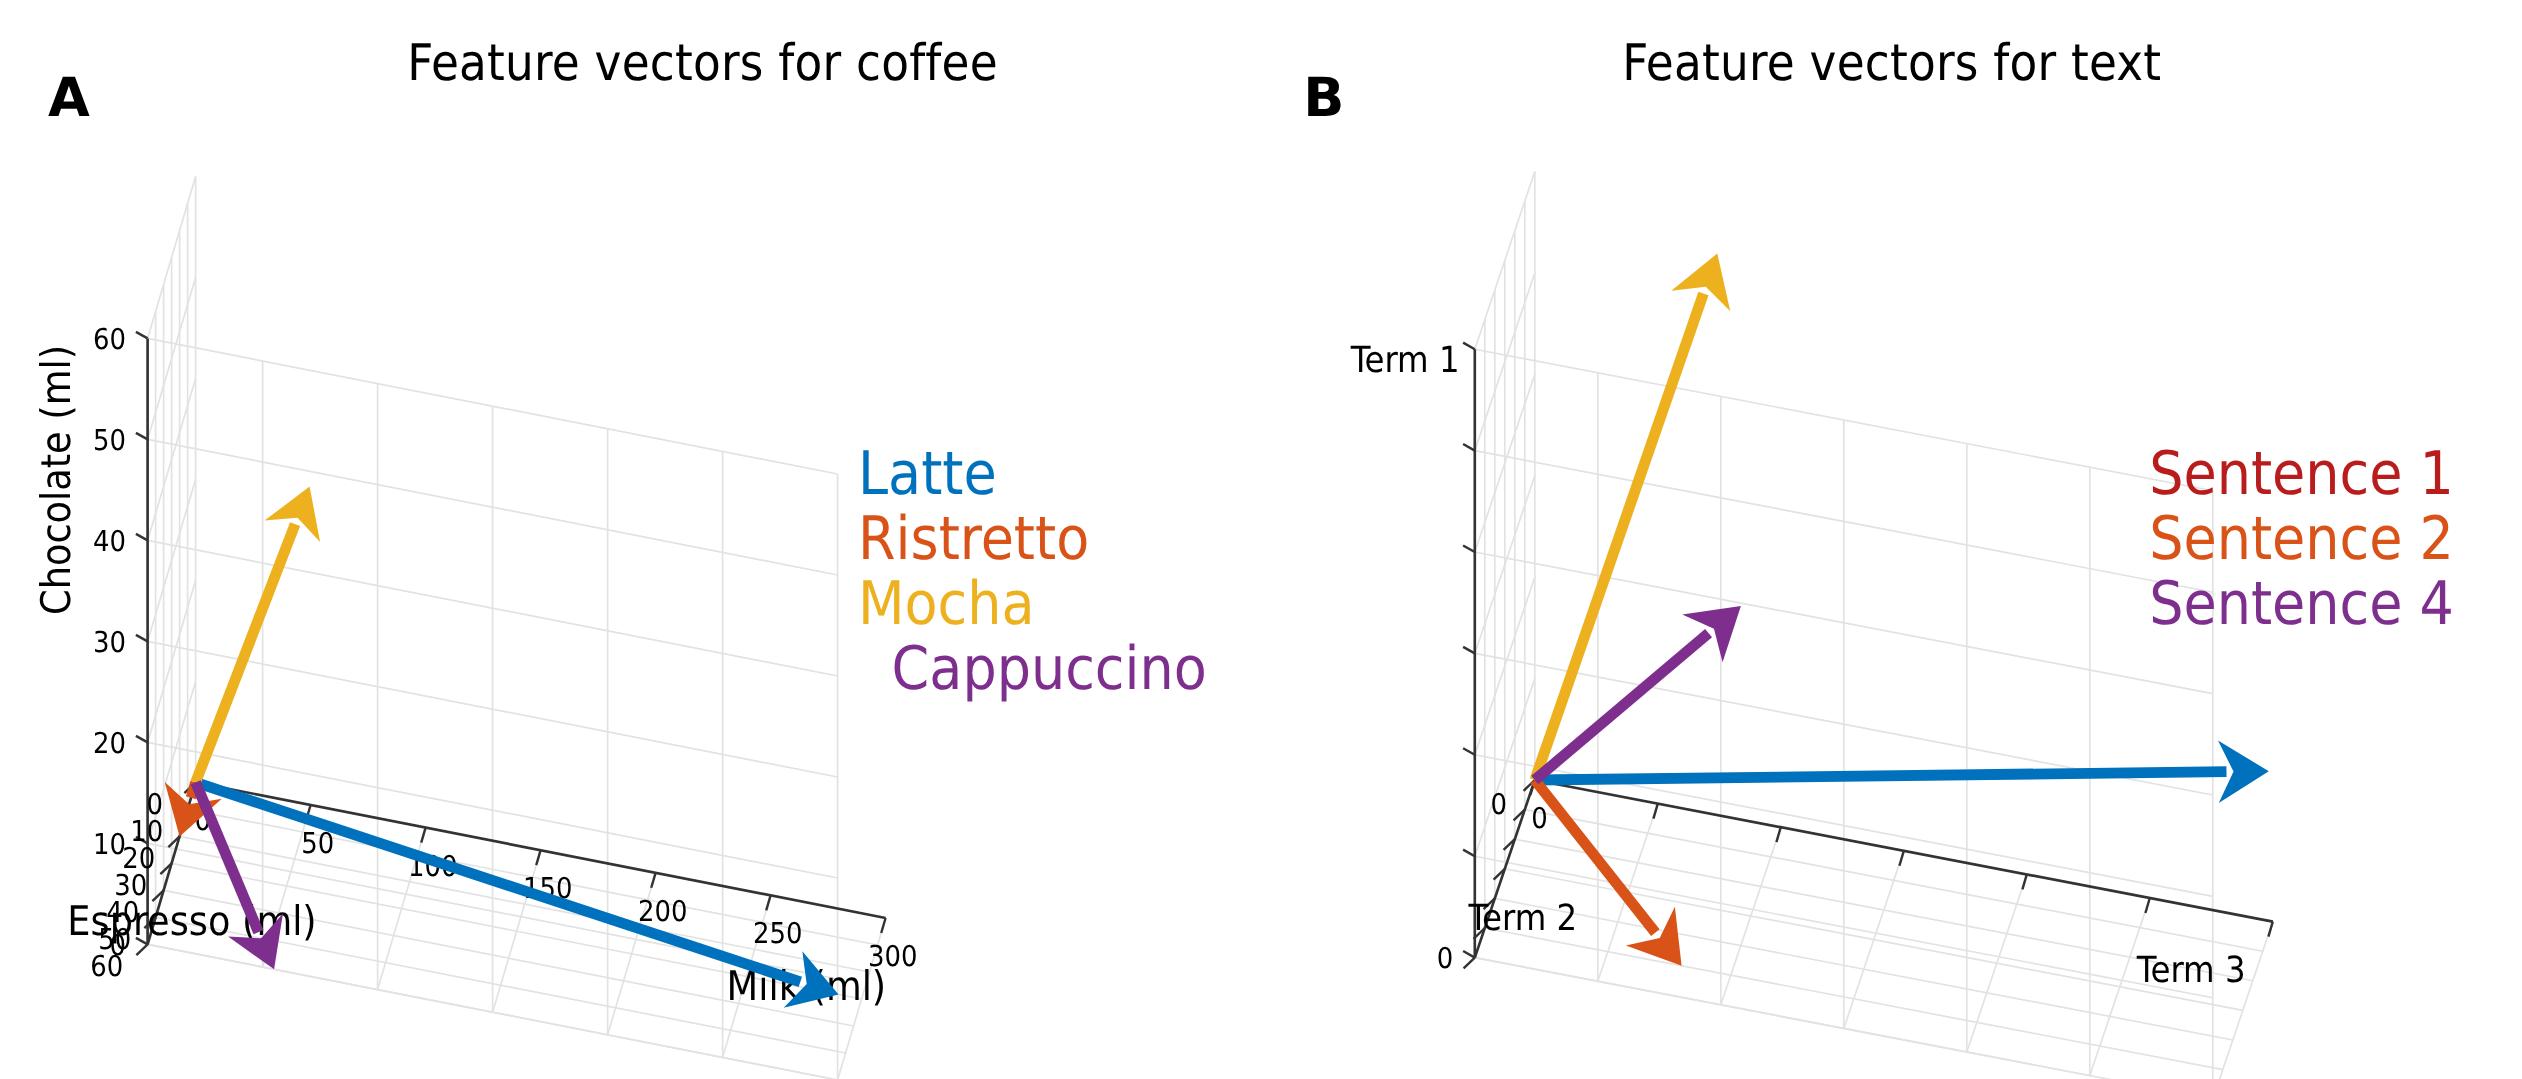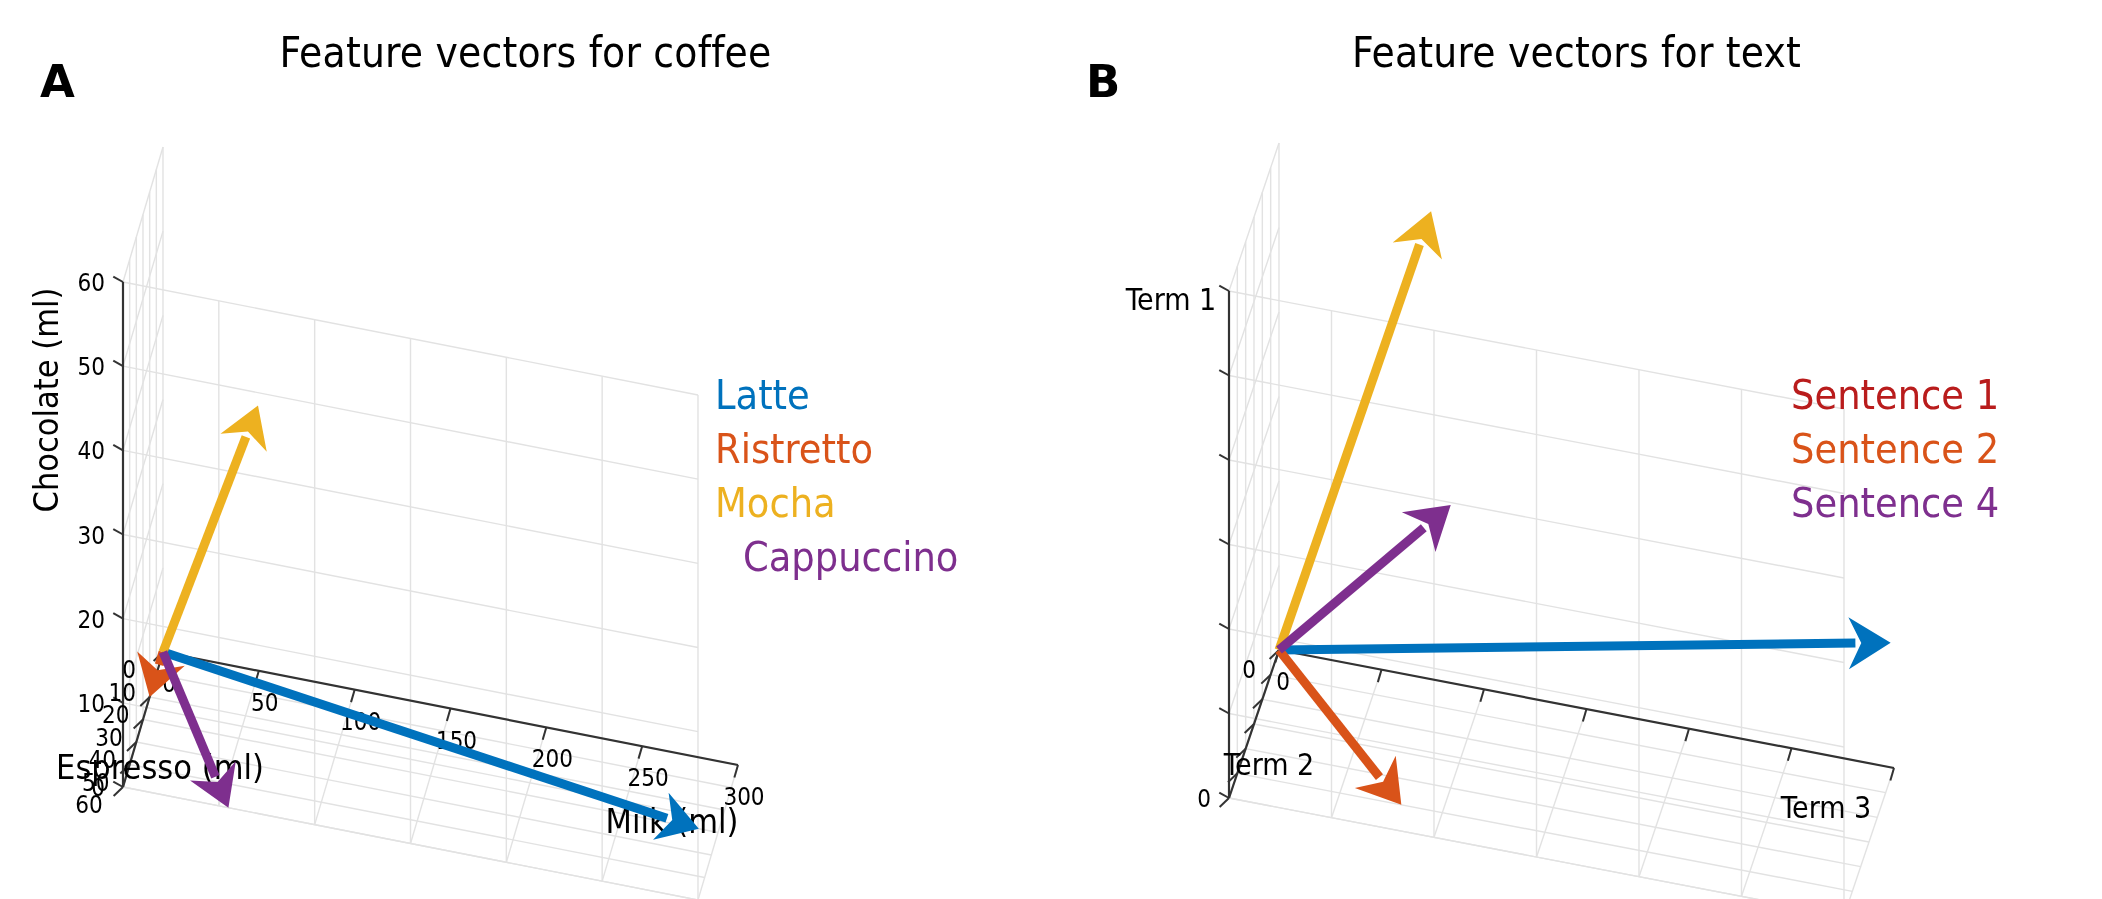--- a/index.html
+++ b/index.html
@@ -1,29 +1,29 @@
 <!DOCTYPE html>
 <html><head>
 <meta charset="utf-8">
 <style>
   html,body{margin:0;padding:0;background:#ffffff;}
   body{width:2102px;height:899px;overflow:hidden;
        font-family:"Liberation Sans","DejaVu Sans",sans-serif;}
   #fig{position:relative;width:2102px;height:899px;background:#fff;}
   .panel{position:absolute;top:0;height:899px;width:1051px;}
-  #panelA{left:0;}
+  #panelA{left:0;padding-left:40px;}
   #panelB{left:1051px;}
   .ttl{position:absolute;top:28px;width:100%;text-align:center;
        font-family:"DejaVu Sans Condensed","Liberation Sans",sans-serif;
        font-stretch:condensed;font-size:42px;color:#000;letter-spacing:.2px;}
   .plbl{position:absolute;font-family:"DejaVu Sans","Liberation Sans",sans-serif;
         font-weight:700;font-size:45px;color:#000;}
   svg{position:absolute;left:0;top:0;overflow:visible;}
   .legend{position:absolute;font-family:"DejaVu Sans Condensed","Liberation Sans",sans-serif;
-          font-stretch:condensed;font-size:41px;line-height:54px;white-space:nowrap;}
+          font-stretch:condensed;font-size:50px;line-height:54px;white-space:nowrap;}
   .legend div{font-stretch:condensed;}
   text{font-family:"DejaVu Sans Condensed","Liberation Sans",sans-serif;}
 </style>
 </head>
 <body>
 
 <div id="fig">
 
   <div class="panel" id="panelA">
     <div class="ttl">Feature vectors for coffee</div>

